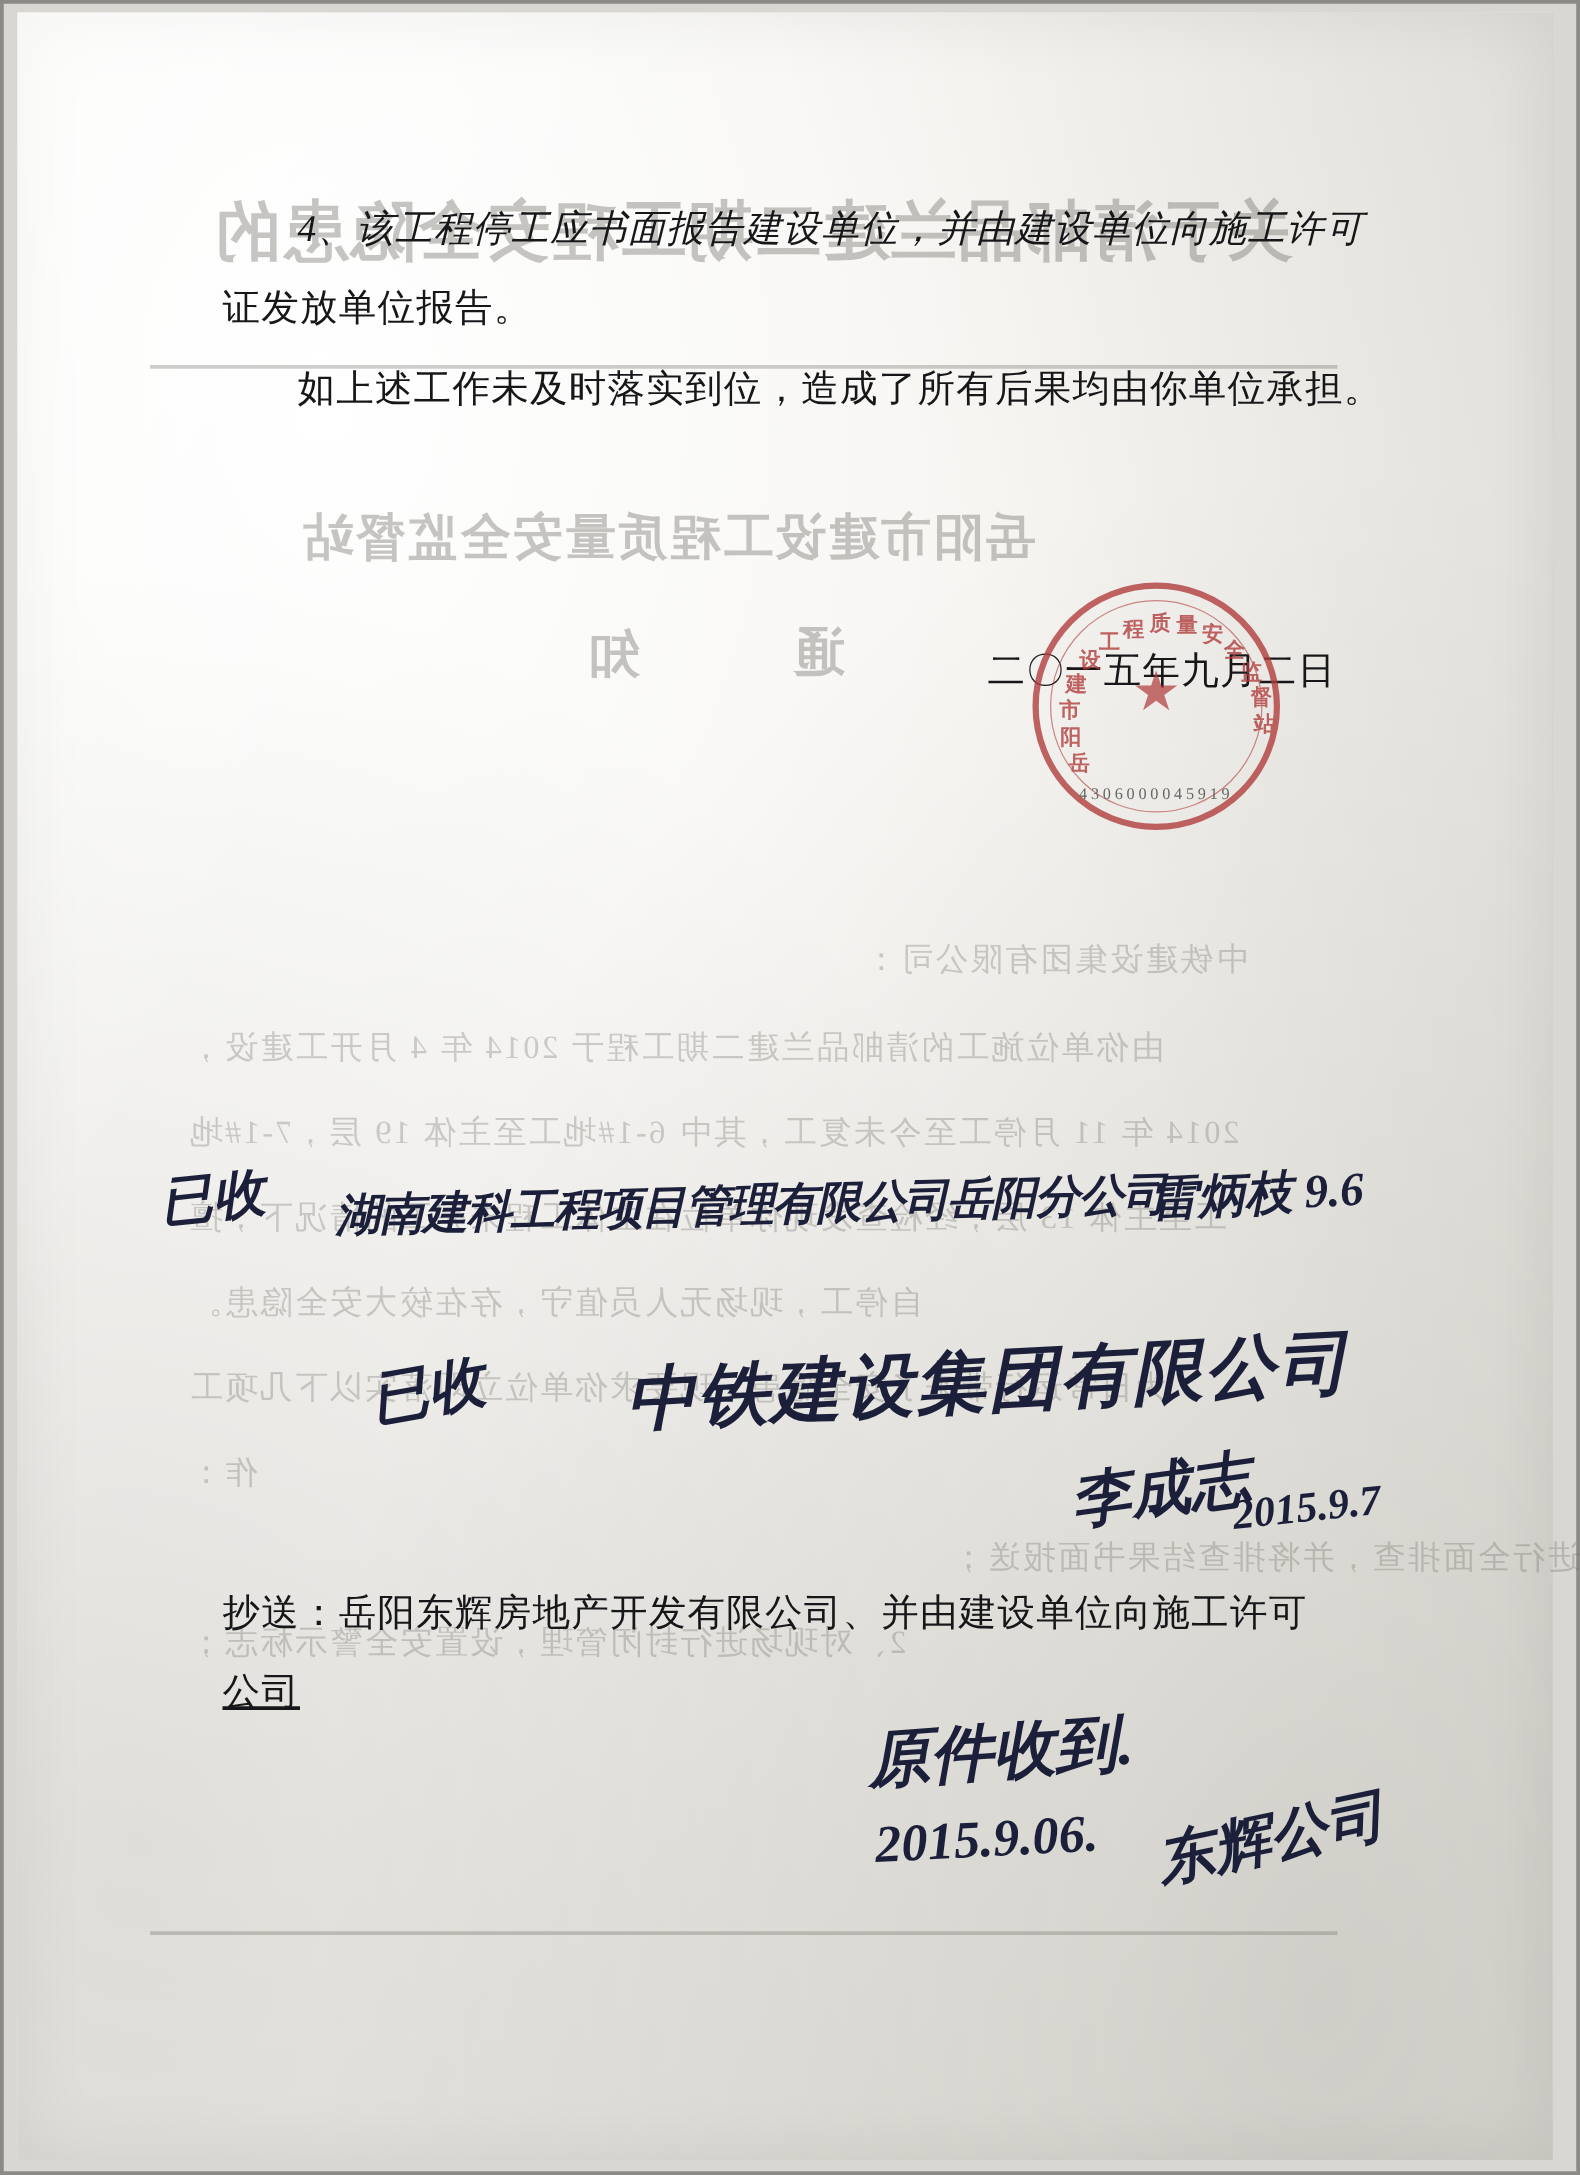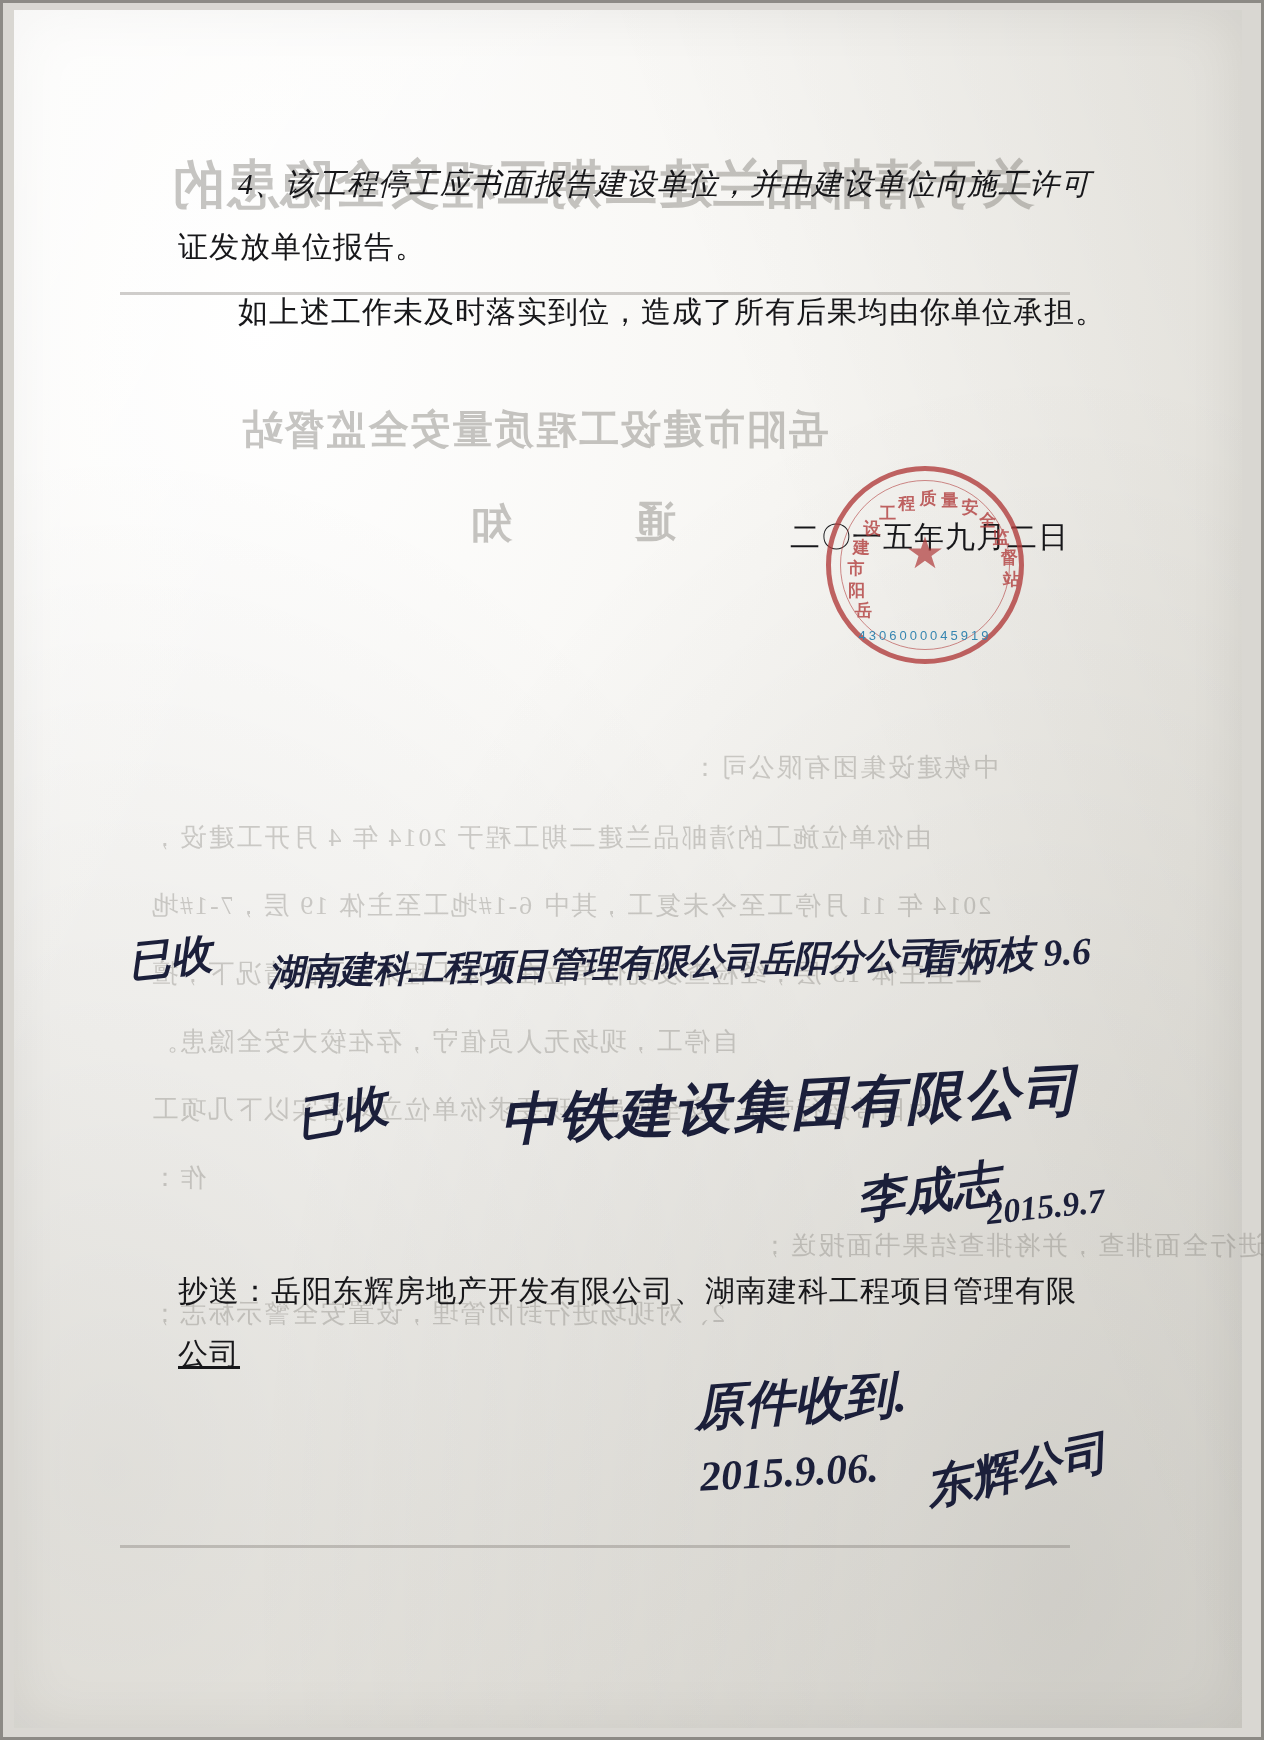--- a/index.html
+++ b/index.html
@@ -112,23 +112,23 @@
     font-family: "Liberation Serif", serif;
     transform-origin: 0 0;
     font-weight: bold;
   }
   .seal .seal-num {
     position: absolute;
     left: 50%;
     bottom: 16px;
     transform: translateX(-50%);
     font-size: 13px;
-    color: #0369a1;
+    color: #404040;
     letter-spacing: 3px;
-    font-family: Liberation Sans, sans-serif;
+    font-family: Liberation Serif, serif;
   }
 
   
   .hand {
     position: absolute;
     color: #1b1f3a;
     font-family: "Liberation Serif", serif;
     white-space: nowrap;
     pointer-events: none;
   }
@@ -205,21 +205,21 @@
   <div class="hand scrawl" style="left:920px; top:930px; font-size:38px; transform: rotate(-3deg);">雷炳枝 9.6</div>
 
   <div class="hand scrawl" style="left:296px; top:1082px; font-size:46px; transform: rotate(-10deg);">已收</div>
 
   <div class="hand scrawl" style="left:500px; top:1068px; font-size:56px; transform: rotate(-3deg); letter-spacing:2px;">中铁建设集团有限公司</div>
 
   <div class="hand scrawl" style="left:856px; top:1160px; font-size:48px; transform: rotate(-8deg);">李成志</div>
 
   <div class="hand scrawl" style="left:986px; top:1188px; font-size:34px; transform: rotate(-6deg);">2015.9.7</div>
 
-  <div class="fg" style="left:178px; top:1262px;">抄送：岳阳东辉房地产开发有限公司、湖南建科工程项目管理有限</div>
+  <div class="fg" style="left:178px; top:1262px;">抄送：岳阳东辉房地产开发有限公司、并由建设单位向施工许可</div>
   <div class="fg" style="left:178px; top:1325px;text-decoration:underline;">公司</div>
 
   <div class="hand scrawl" style="left:694px; top:1368px; font-size:50px; transform: rotate(-4deg);">原件收到.</div>
 
   <div class="hand scrawl" style="left:700px; top:1448px; font-size:42px; transform: rotate(-3deg);">2015.9.06.</div>
 
   <div class="hand scrawl" style="left:924px; top:1440px; font-size:46px; transform: rotate(-12deg);">东辉公司</div>
 </div>
 
 </body></html>

